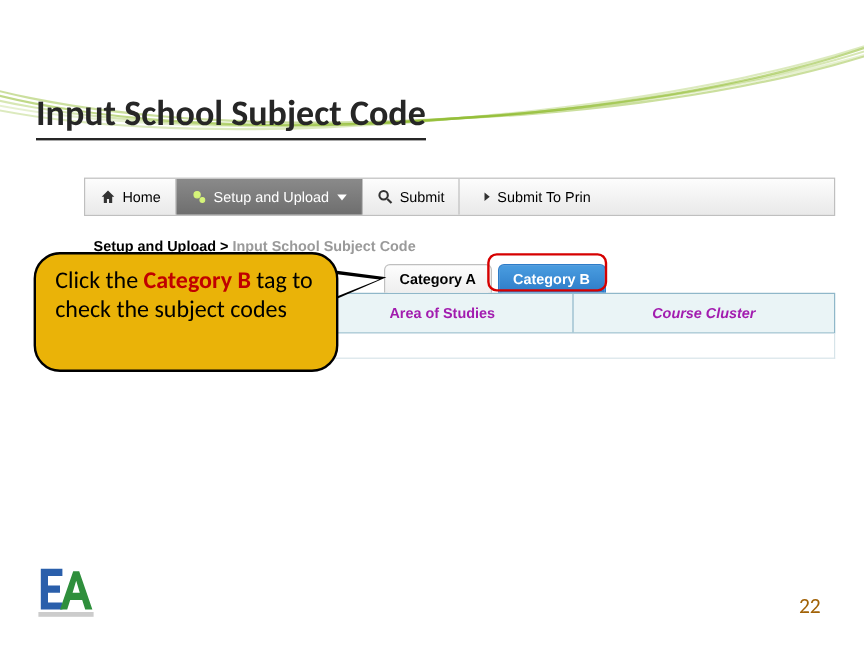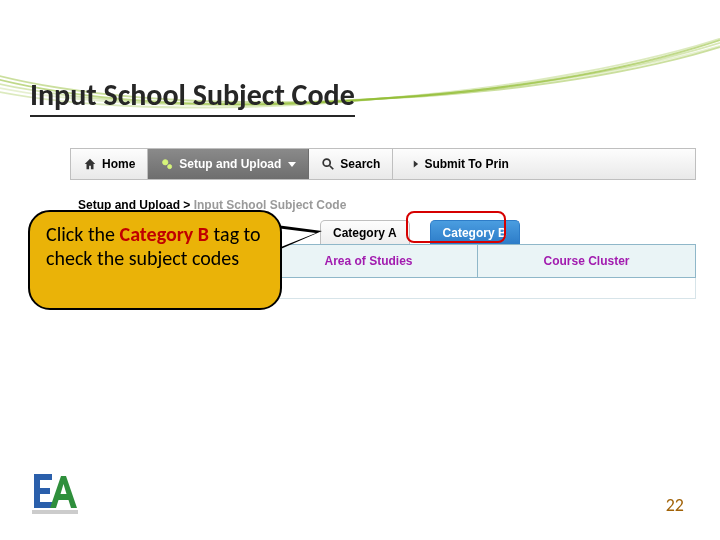--- a/index.html
+++ b/index.html
@@ -53,21 +53,21 @@
     height: 180px;
   }
 
   
   .navbar {
     display: flex;
     align-items: stretch;
     height: 30px;
     font-family: Arial, sans-serif;
     font-size: 12px;
-    font-weight: 700;
+    font-weight: 400;
     color: #000;
     background: linear-gradient(#fdfdfd, #e9e9e9);
     border: 1px solid #bfbfbf;
     overflow: hidden;
   }
   .navbar .item {
     display: flex;
     align-items: center;
     gap: 5px;
     padding: 0 12px;
@@ -105,21 +105,21 @@
     color: #000;
     padding-left: 8px;
   }
   .breadcrumb .current { color: #9a9a9a; }
 
   
   .tabstrip {
     margin-top: 8px;
     margin-left: 250px;
     display: flex;
-    gap: 20px;
+    gap: 5px;
     align-items: flex-end;
     font: 700 12px Arial, sans-serif;
   }
   .tab {
     padding: 5px 12px 4px;
     border-radius: 5px 5px 0 0;
     border: 1px solid #bfbfbf;
     border-bottom: none;
     background: linear-gradient(#fdfdfd,#eee);
     color: #000;
@@ -145,21 +145,21 @@
     color: #a21caf;
     background: #eaf4f6;
   }
   .tablehead .cell {
     flex: 1;
     display: flex;
     align-items: center;
     justify-content: center;
     border-right: 1px solid #8fb7c9;
   }
-  .tablehead .cell:last-child { border-right: none; }
+  .tablehead .cell:last-child { border-right: none; font-style: italic; }
   .emptyrow {
     border: 1px solid #d7e4e9;
     border-top: none;
     height: 20px;
     background: #fff;
   }
 
   
   .callout {
     position: absolute;
@@ -248,21 +248,21 @@
       <span>Setup and Upload</span>
       <span class="caret-down"></span>
     </div>
     <div class="item">
       <span class="icon">
         <svg viewBox="0 0 16 16">
             <circle cx="6.5" cy="6.5" r="4" fill="none" stroke="#333" stroke-width="2"></circle>
             <line x1="10" y1="10" x2="14" y2="14" stroke="#333" stroke-width="2"></line>
           </svg>
       </span>
-      <span>Search</span>
+      <span>Submit</span>
     </div>
     <div class="item" style="border-right:none">
       <span class="icon">
         <svg viewBox="0 0 16 16">
             <path d="M2 8 L10 8 L10 4 L15 8 L10 12 L10 8" fill="#333"></path>
           </svg>
       </span>
       <span>Submit To Prin</span>
     </div>
   </div>

